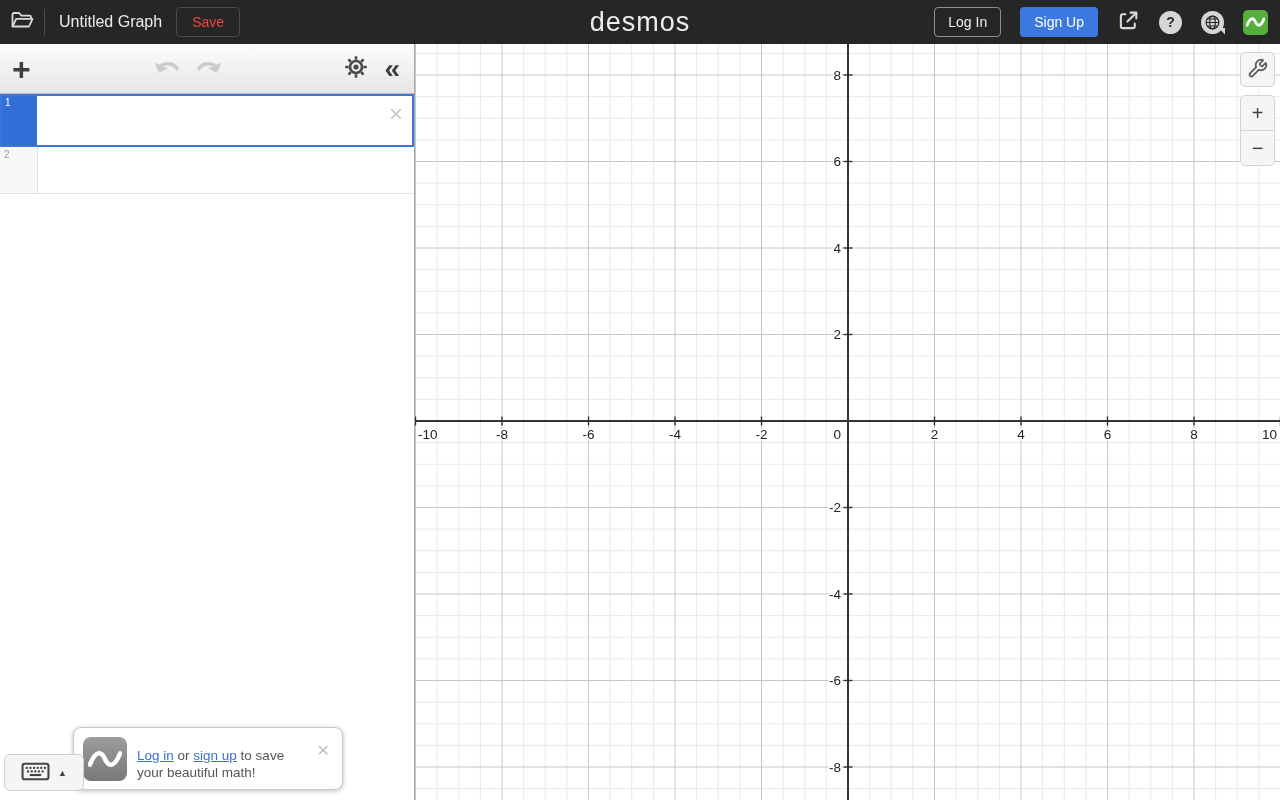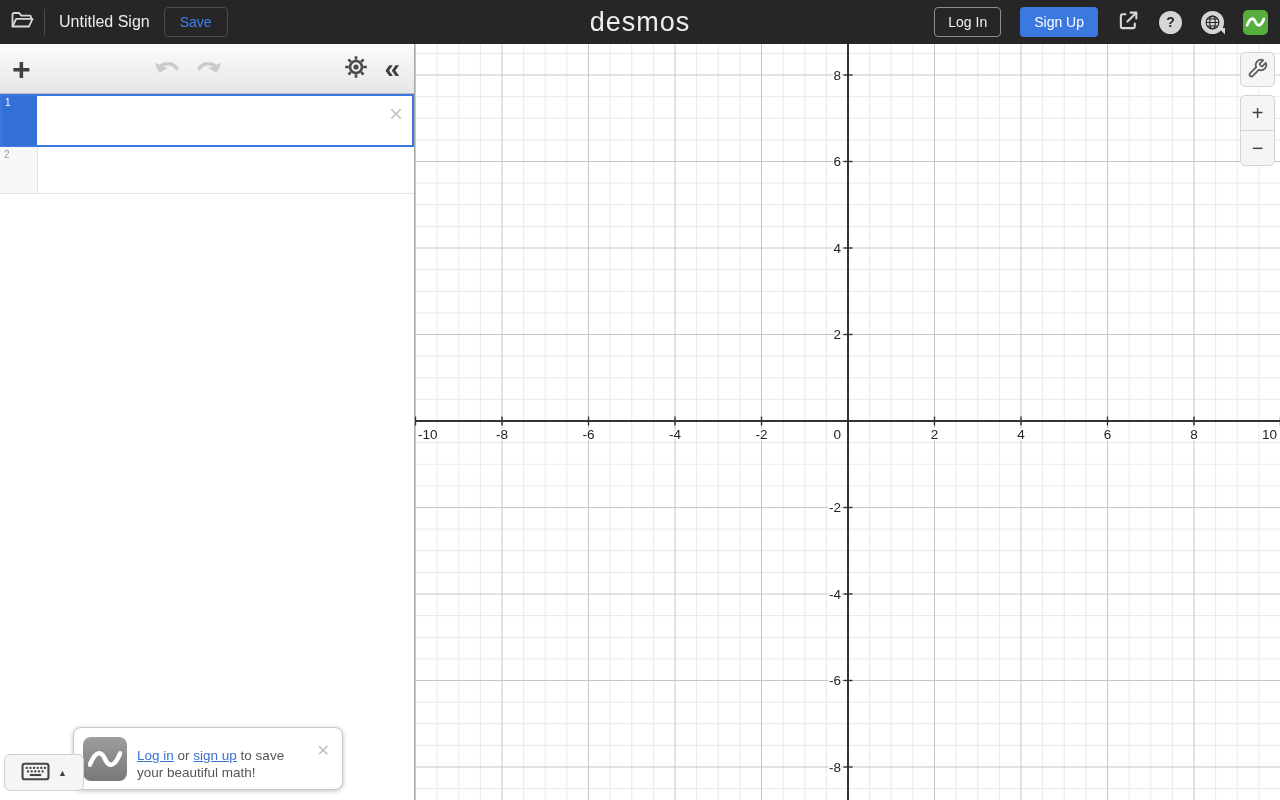--- a/index.html
+++ b/index.html
@@ -9,21 +9,21 @@
 
   
   .header { position:absolute; top:0; left:0; width:1280px; height:44px;
             background:#262626; display:flex; align-items:center; z-index:30; }
   .header-left { display:flex; align-items:center; padding-left:10px; }
   .icon-btn { background:transparent; border:none; display:flex; align-items:center;
               justify-content:center; cursor:pointer; }
   .vsep { width:1px; height:26px; background:#4d4d4d; margin:0 4px 0 9px; }
   .graph-title { color:#ececec; font-size:16px; margin:0 14px 0 10px; white-space:nowrap; }
   .save-btn { background:transparent; border:1px solid #4b4b4b; border-radius:4px;
-              color:#3b82f6; font-size:14px; padding:6px 15px; }
+              color:#ef4444; font-size:14px; padding:6px 15px; }
   .brand { position:absolute; left:0; right:0; text-align:center; color:#ededed;
            font-size:27px; letter-spacing:1px; pointer-events:none; }
   .header-right { margin-left:auto; display:flex; align-items:center; gap:19px;
                   padding-right:12px; }
   .login-btn { background:transparent; border:1px solid #8e8e8e; border-radius:4px;
                color:#f0f0f0; font-size:14px; padding:6px 13px; }
   .signup-btn { background:#3b78e0; border:none; border-radius:4px; color:#fff;
                 font-size:14px; padding:7px 14px; }
   .circle-icon { width:23px; height:23px; border-radius:50%; background:#d6d6d6;
                  display:flex; align-items:center; justify-content:center; position:relative; }
@@ -104,21 +104,21 @@
     <div class="header-left">
       <button class="icon-btn">
         <span>
           <svg width="25" height="21" viewBox="0 0 25 21" fill="none" stroke="#d9d9d9" stroke-width="1.8" stroke-linejoin="round">
             <path d="M2.5 16.5 V4.5 a1.5 1.5 0 0 1 1.5 -1.5 h5.2 l2 2.6 h8.3 a1.5 1.5 0 0 1 1.5 1.5 v1.4"></path>
             <path d="M2.5 16.5 L6.2 8.8 h16.3 L19 16.5 Z"></path>
           </svg>
         </span>
       </button>
       <div class="vsep"></div>
-      <div class="graph-title">Untitled Sign</div>
+      <div class="graph-title">Untitled Graph</div>
       <button class="save-btn">Save</button>
     </div>
 
     <div class="brand">desmos</div>
 
     <div class="header-right">
       <button class="login-btn">Log In</button>
       <button class="signup-btn">Sign Up</button>
       <button class="icon-btn">
         <span>

